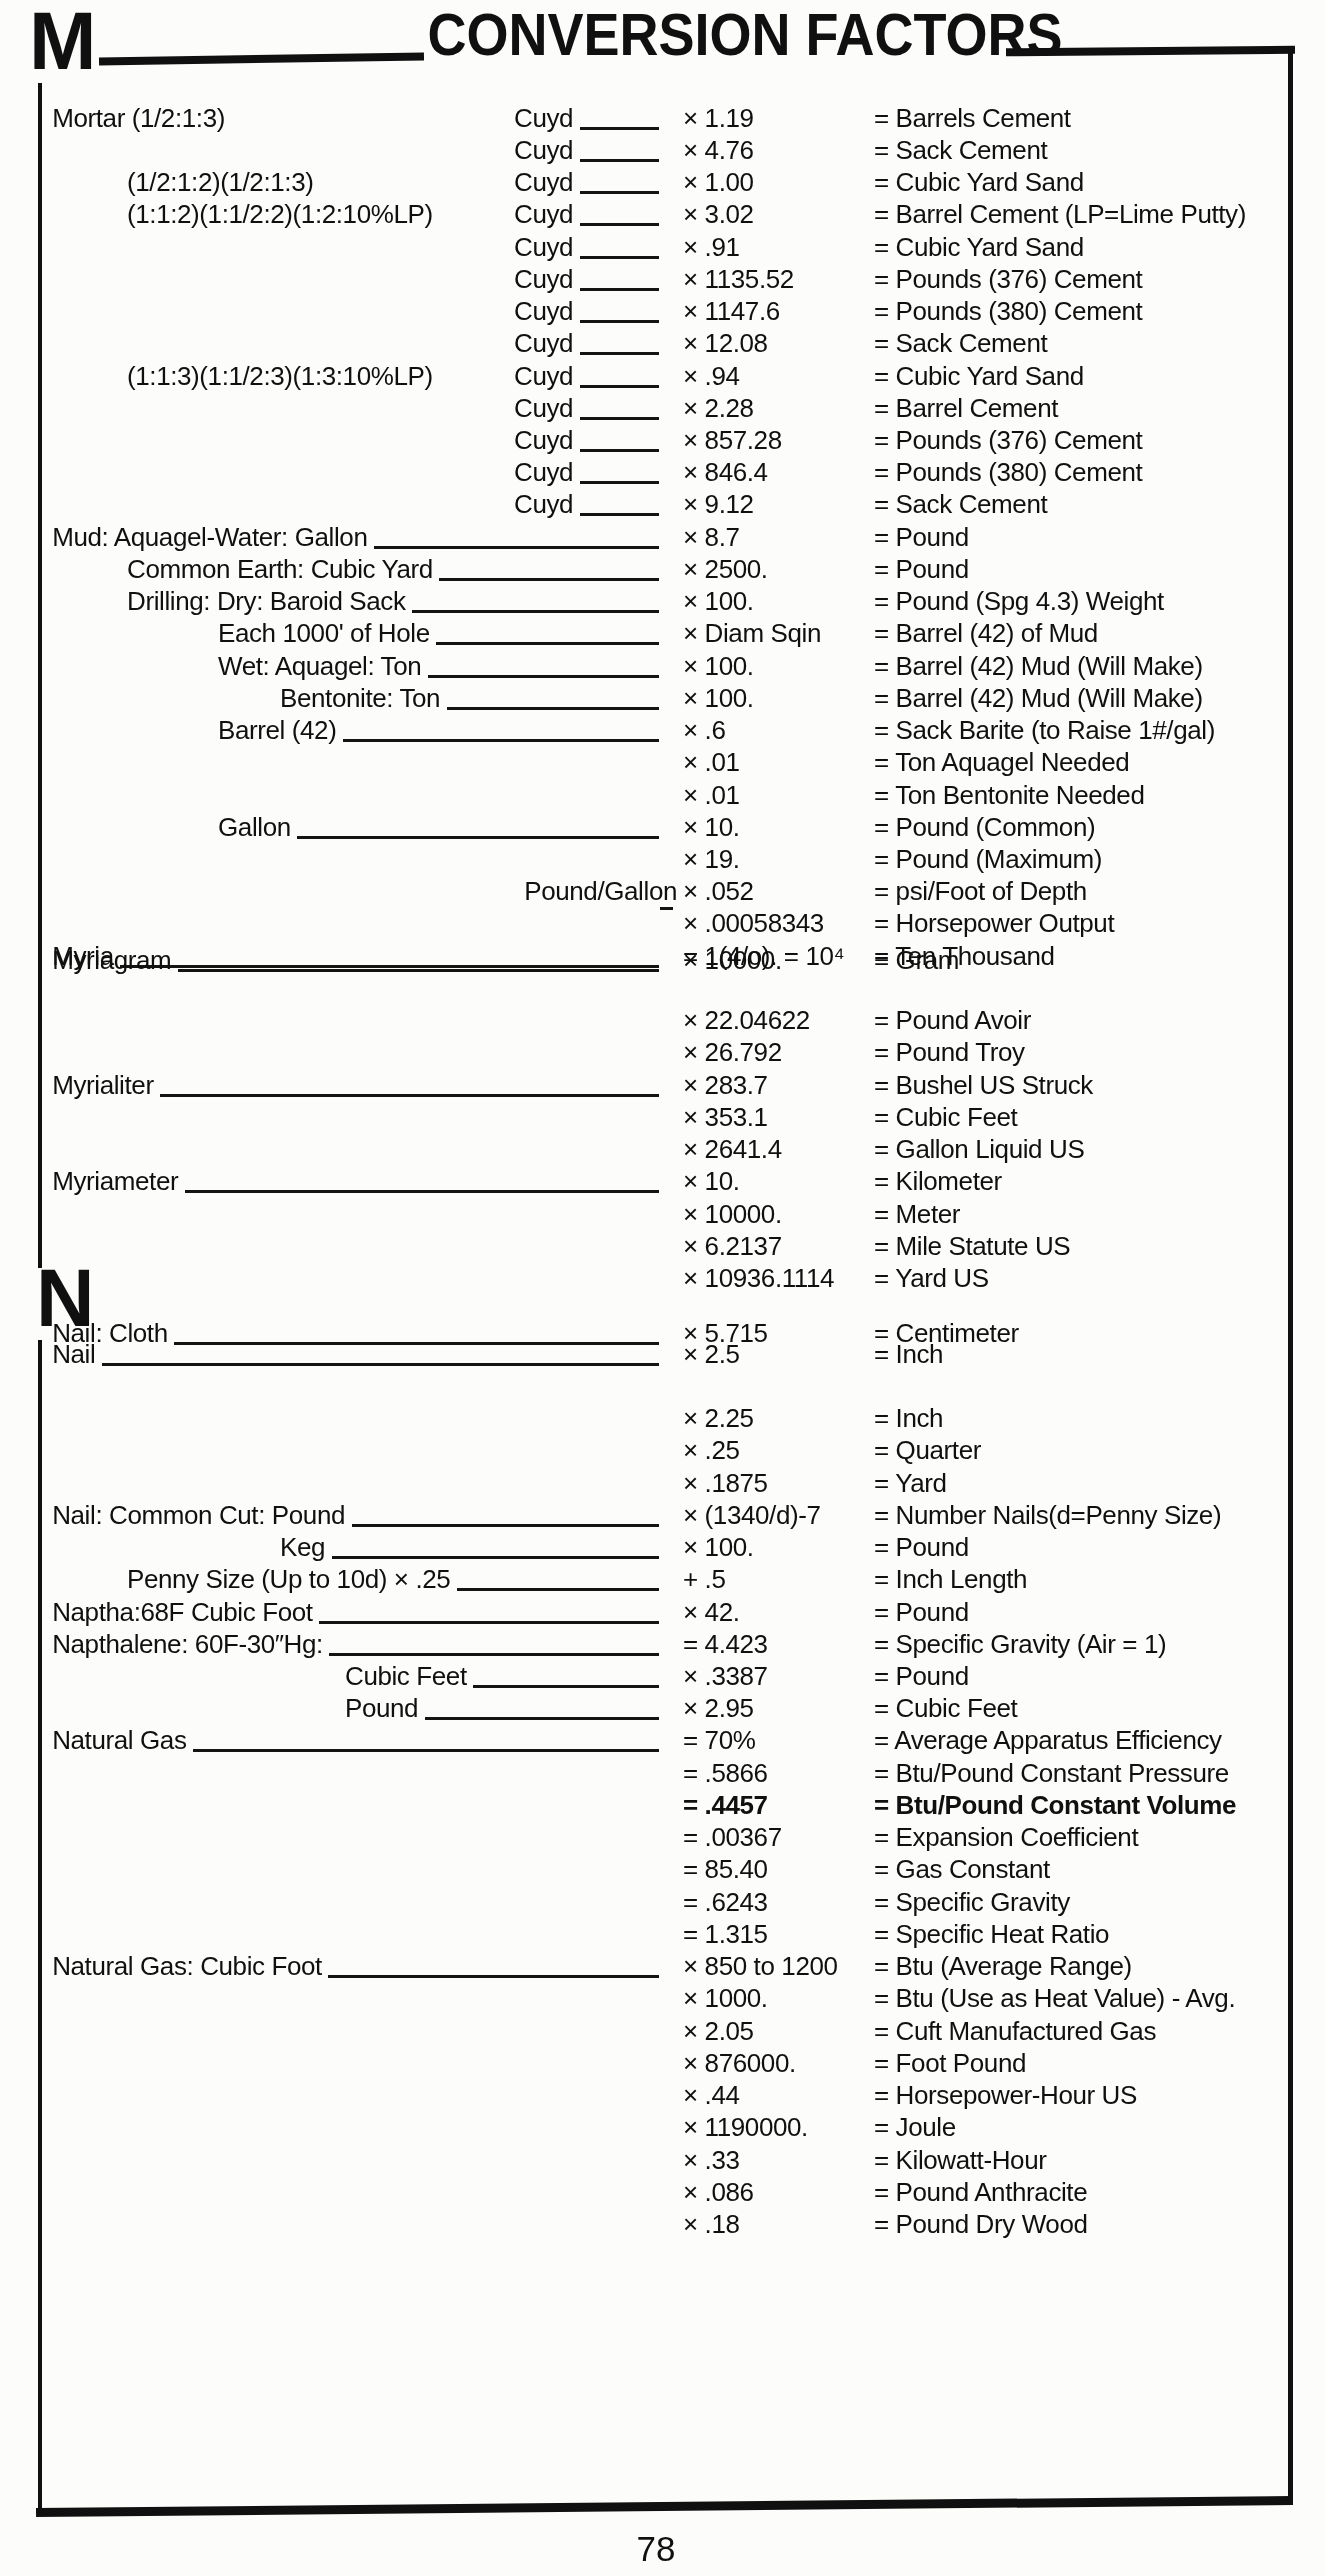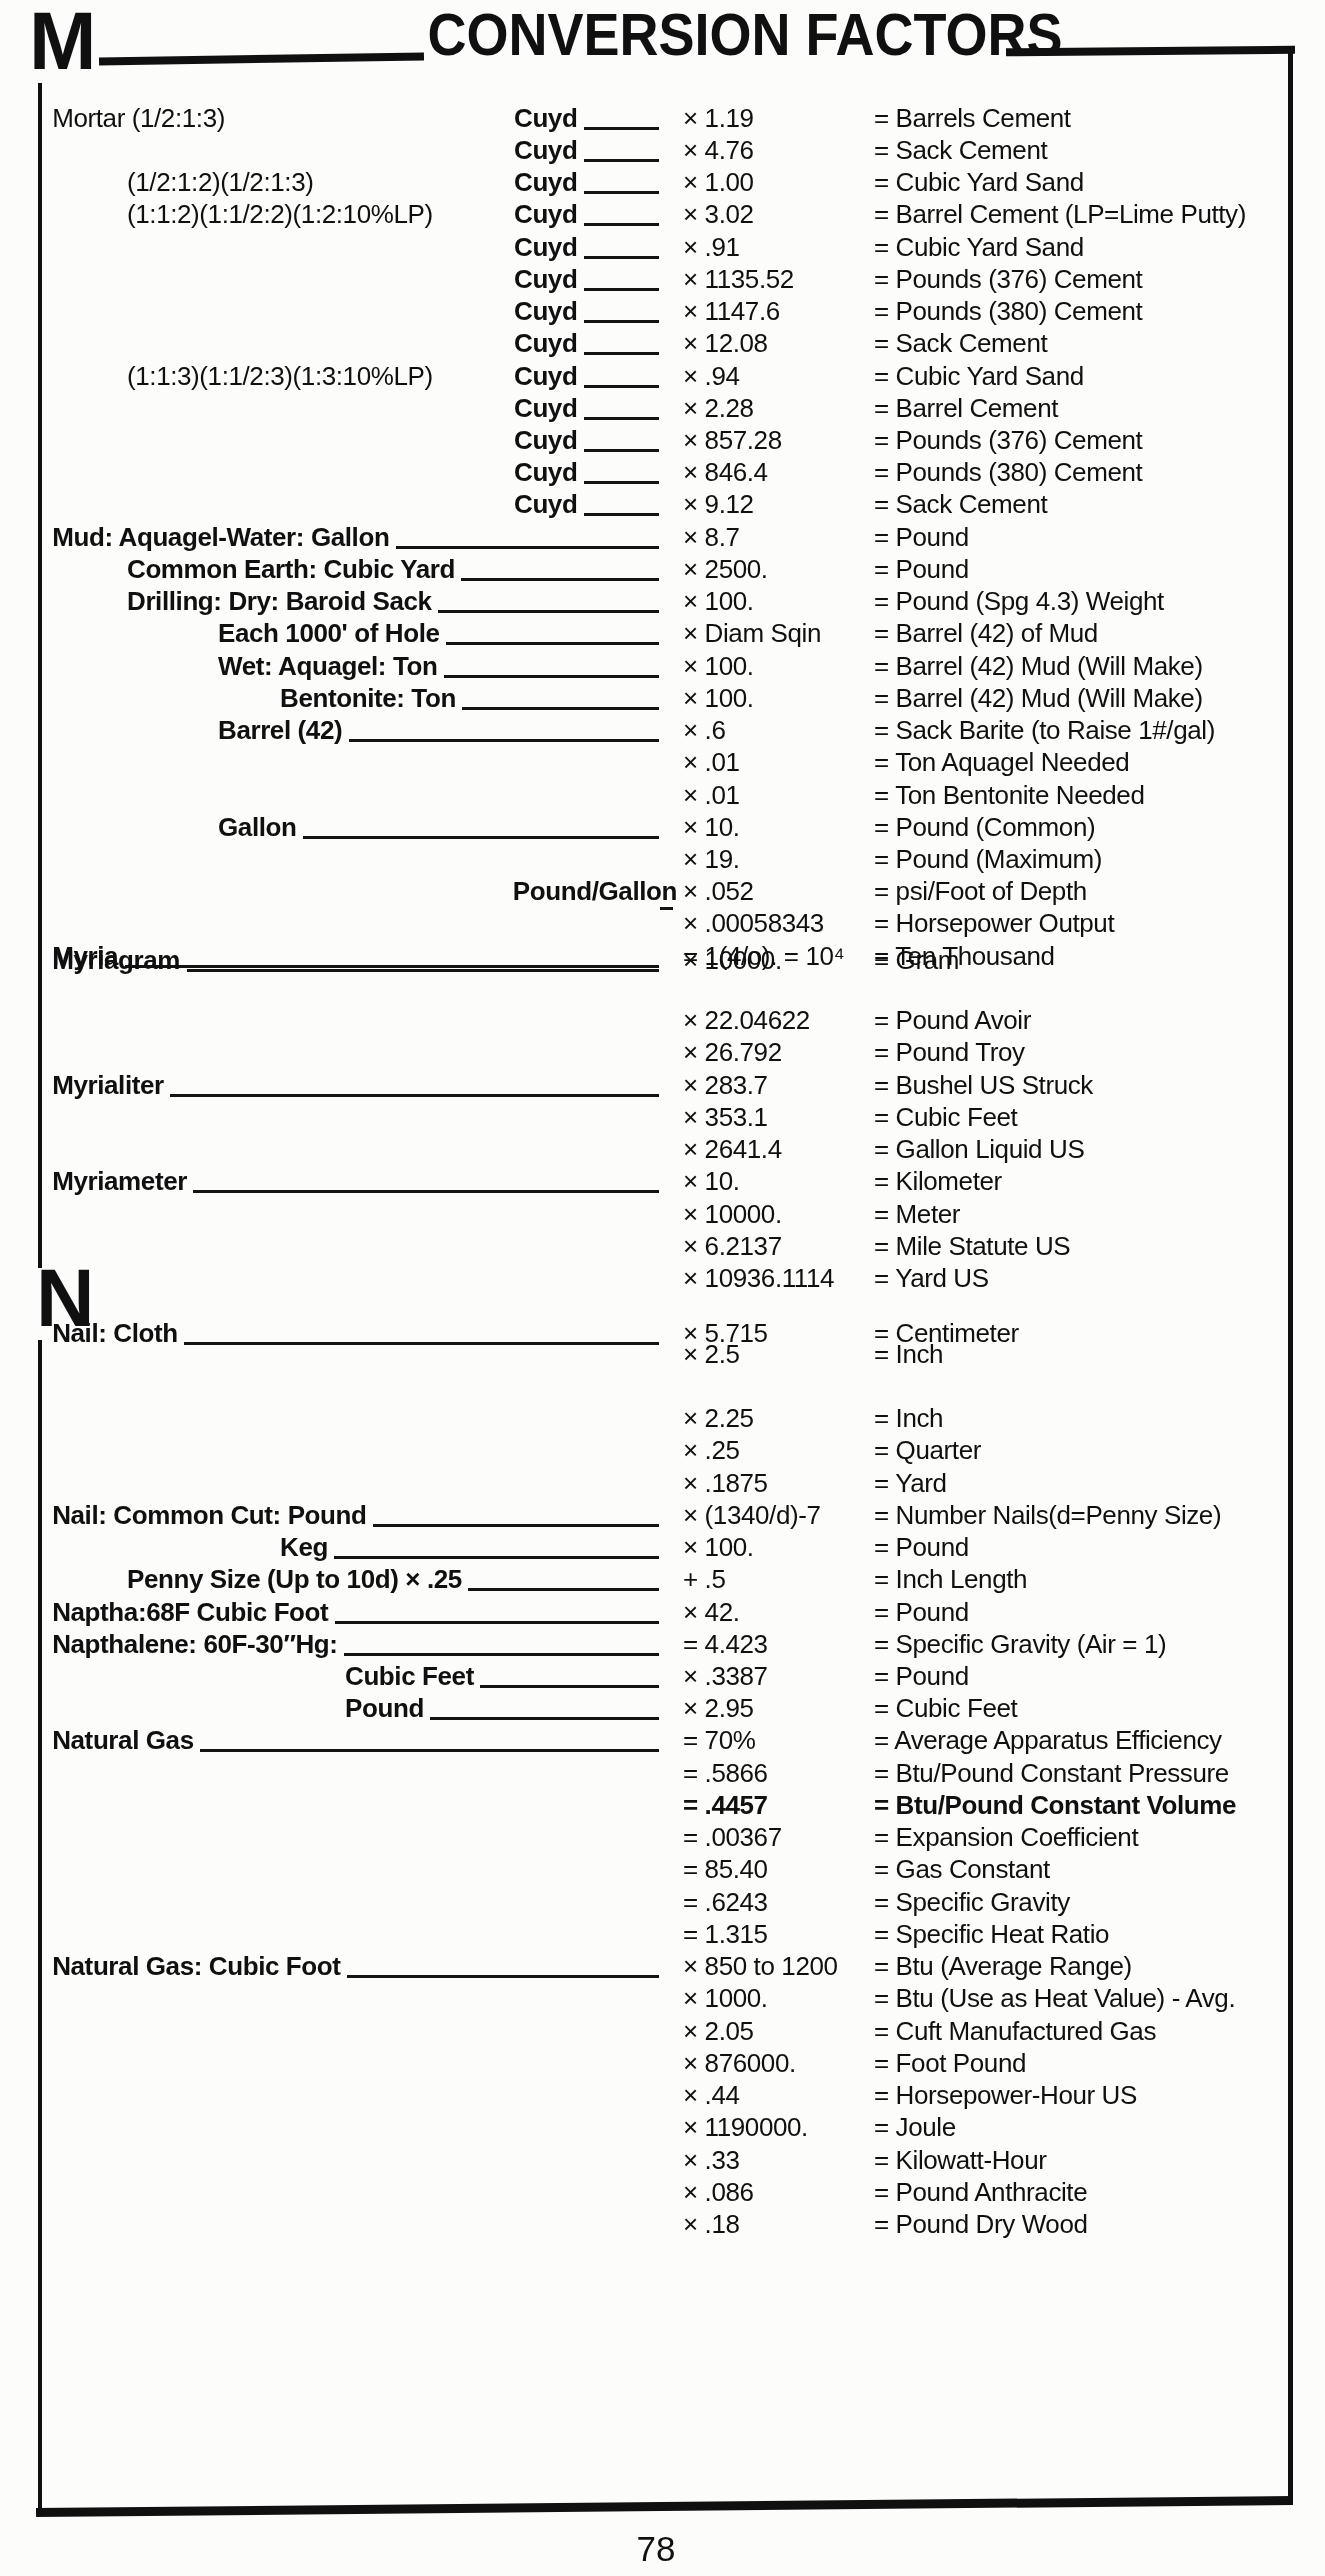--- a/index.html
+++ b/index.html
@@ -18,21 +18,21 @@
   }
   .rule{position:absolute;background:#101010;}
   #rule-left{left:99px;top:55px;width:325px;height:8.4px;transform:rotate(-0.9deg);}
   #rule-right{left:1006px;top:47px;width:289px;height:8.4px;transform:rotate(-0.5deg);}
   #border-left-a{left:38px;top:83px;width:3.9px;height:1185px;}
   #border-left-b{left:38px;top:1340px;width:3.9px;height:1170px;}
   #border-right{left:1288px;top:51px;width:4.5px;height:2454px;}
   #border-bottom{left:36px;top:2502px;width:1257px;height:9px;transform:rotate(-0.55deg);}
   .row{position:absolute;left:49px;width:1241px;height:32.5px;font-size:26px;letter-spacing:-0.4px;}
   .labelwrap{position:absolute;top:0;height:31px;display:flex;align-items:flex-end;}
-  .lbl{white-space:nowrap;line-height:31px;font-weight:bold;}
+  .lbl{white-space:nowrap;line-height:31px;}
   .fill{flex:1 1 auto;border-bottom:3.2px solid #141414;margin:0 3.9px 4.5px 6.5px;min-width:13px;}
   .plain{position:absolute;top:0;line-height:31px;white-space:nowrap;}
   .factor{position:absolute;left:634px;top:0;line-height:31px;white-space:nowrap;}
   .result{position:absolute;left:825px;top:0;line-height:31px;white-space:nowrap;}
   #page-number{position:absolute;left:604px;top:2529px;width:104px;text-align:center;font-size:35px;}
 </style>
 </head>
 <body>
 
 <div id="page">
@@ -301,20 +301,24 @@
         <span class="factor">× 6.2137</span>
         <span class="result">= Mile Statute US</span>
       </div>
       <div class="row" style="top: 1263px;">
         <span class="factor">× 10936.1114</span>
         <span class="result">= Yard US</span>
       </div>
     </div>
   <div id="rows-n">
       <div class="row" style="top: 1339px;">
+        <div class="labelwrap" style="left: 3.2px; width: 611px;">
+          <span class="lbl">Nail</span>
+          <div class="fill"></div>
+        </div>
         <span class="factor">× 2.5</span>
         <span class="result">= Inch</span>
       </div>
       <div class="row" style="top: 1318px;">
         <div class="labelwrap" style="left: 3.2px; width: 611px;">
           <span class="lbl">Nail: Cloth</span>
           <div class="fill"></div>
         </div>
         <span class="factor">× 5.715</span>
         <span class="result">= Centimeter</span>

